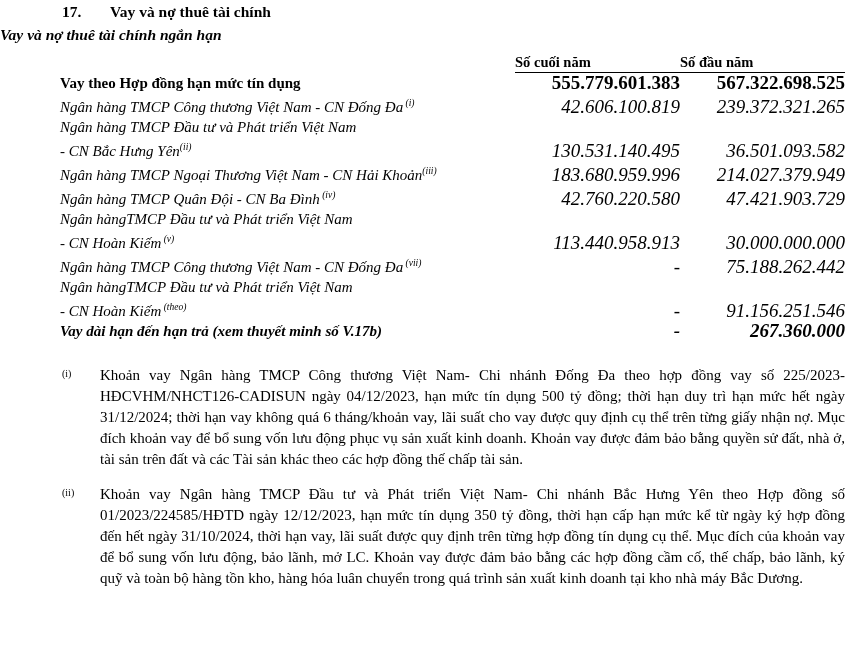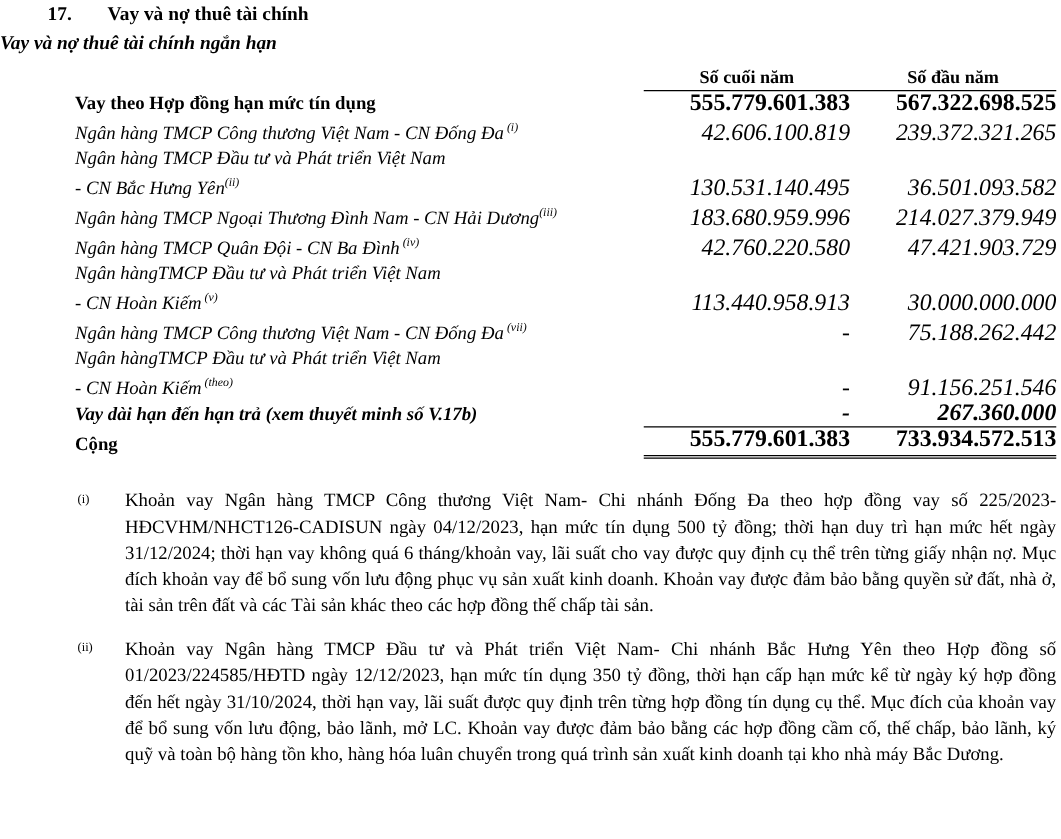--- a/index.html
+++ b/index.html
@@ -29,21 +29,21 @@
   
   .heading-row {
     display: flex;
     align-items: baseline;
     margin: 0;
     padding: 0;
   }
   .heading-num {
     width: 48px;
     flex: 0 0 48px;
-    padding-left: 38px;
+    padding-left: 62px;
     box-sizing: content-box;
     font-family: Liberation Serif, serif;
   }
   .h-main {
     font-weight: bold;
     font-size: 15.5px;
     line-height: 23px;
   }
   .h-sub {
     font-weight: bold;
@@ -63,21 +63,21 @@
   .fin-table col.c-label { width: 455px; }
   .fin-table col.c-num1  { width: 165px; }
   .fin-table col.c-num2  { width: 165px; }
 
   .fin-table th, .fin-table td {
     padding: 0;
     vertical-align: bottom;
   }
 
   .col-head {
-    text-align: center;
+    text-align: left;
     font-weight: bold;
     font-size: 14.5px;
     padding-bottom: 2px;
     padding-right: 4px;
     border-bottom: 1.4px solid #000;
     line-height: 20px;
   }
   .col-head-spacer { border: 0; }
 
   .row-label {
@@ -184,21 +184,21 @@
           <td class="row-label italic"><span>Ngân hàng TMCP Công thương Việt Nam - CN Đống Đa</span><span class="sup"> (i)</span></td>
           <td class="row-num italic">42.606.100.819</td>
           <td class="row-num italic">239.372.321.265</td>
         </tr>
         <tr>
           <td class="row-label italic"><span>Ngân hàng TMCP Đầu tư và Phát triển Việt Nam</span><span class="line2">- CN Bắc Hưng Yên<span class="sup">(ii)</span></span></td>
           <td class="row-num italic">130.531.140.495</td>
           <td class="row-num italic">36.501.093.582</td>
         </tr>
         <tr>
-          <td class="row-label italic"><span>Ngân hàng TMCP Ngoại Thương Đình Nam - CN Hải Dương</span><span class="sup">(iii)</span></td>
+          <td class="row-label italic"><span>Ngân hàng TMCP Ngoại Thương Việt Nam - CN Hải Khoản</span><span class="sup">(iii)</span></td>
           <td class="row-num italic">183.680.959.996</td>
           <td class="row-num italic">214.027.379.949</td>
         </tr>
         <tr>
           <td class="row-label italic"><span>Ngân hàng TMCP Quân Đội - CN Ba Đình</span><span class="sup"> (iv)</span></td>
           <td class="row-num italic">42.760.220.580</td>
           <td class="row-num italic">47.421.903.729</td>
         </tr>
         <tr>
           <td class="row-label italic"><span>Ngân hàngTMCP Đầu tư và Phát triển Việt Nam</span><span class="line2">- CN Hoàn Kiếm<span class="sup"> (v)</span></span></td>
@@ -212,25 +212,20 @@
         </tr>
         <tr>
           <td class="row-label italic"><span>Ngân hàngTMCP Đầu tư và Phát triển Việt Nam</span><span class="line2">- CN Hoàn Kiếm<span class="sup"> (theo)</span></span></td>
           <td class="row-num italic">-</td>
           <td class="row-num italic">91.156.251.546</td>
         </tr>
         <tr class="pre-total">
           <td class="row-label bolditalic"><span>Vay dài hạn đến hạn trả (xem thuyết minh số V.17b)</span></td>
           <td class="row-num bolditalic">-</td>
           <td class="row-num bolditalic">267.360.000</td>
-        </tr>
-        <tr class="total rule-above">
-          <td class="row-label">Cộng</td>
-          <td class="row-num">555.779.601.383</td>
-          <td class="row-num">733.934.572.513</td>
         </tr>
       </tbody>
   </table>
 
   <div class="footnotes" id="footnotes">
       <div class="fn">
         <div class="fn-marker">(i)</div>
         <div class="fn-body">Khoản vay Ngân hàng TMCP Công thương Việt Nam- Chi nhánh Đống Đa theo hợp đồng vay số 225/2023-HĐCVHM/NHCT126-CADISUN ngày 04/12/2023, hạn mức tín dụng 500 tỷ đồng; thời hạn duy trì hạn mức hết ngày 31/12/2024; thời hạn vay không quá 6 tháng/khoản vay, lãi suất cho vay được quy định cụ thể trên từng giấy nhận nợ. Mục đích khoản vay để bổ sung vốn lưu động phục vụ sản xuất kinh doanh. Khoản vay được đảm bảo bằng quyền sử đất, nhà ở, tài sản trên đất và các Tài sản khác theo các hợp đồng thế chấp tài sản.</div>
       </div>
       <div class="fn">

